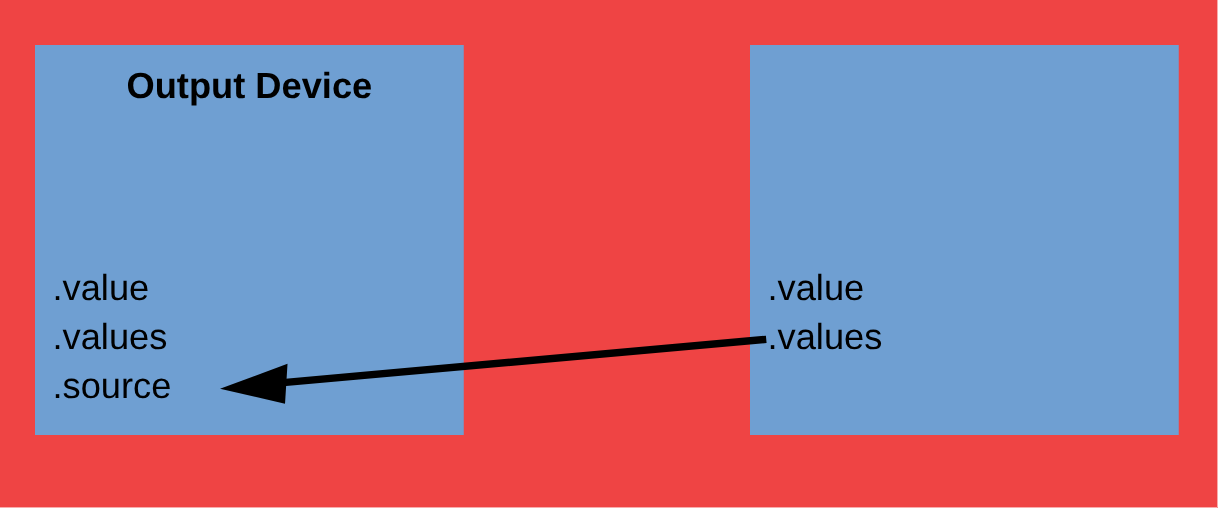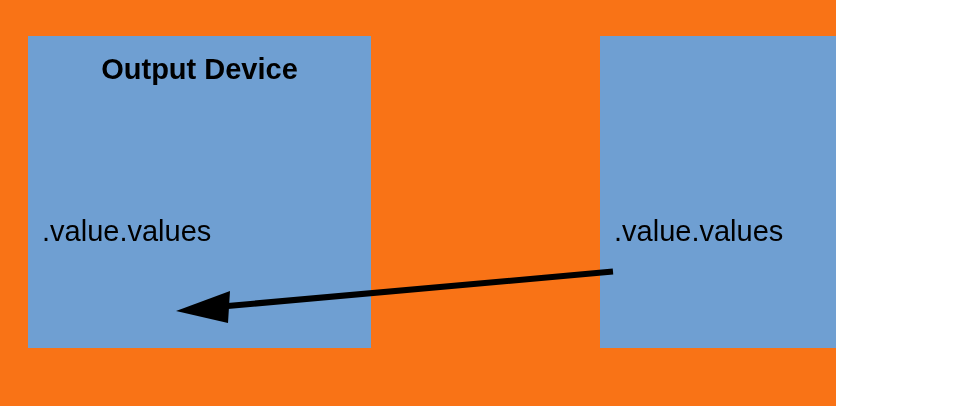--- a/index.html
+++ b/index.html
@@ -5,23 +5,23 @@
   html, body {
     margin: 0;
     padding: 0;
     background: #ffffff;
   }
   body {
     font-family: "Liberation Sans", sans-serif;
   }
   #canvas {
     position: relative;
-    width: 836px;
+    width: 974px;
     height: 406px;
-    background: #f97316;
+    background: #ef4444;
     overflow: hidden;
   }
   .device-box {
     position: absolute;
     background: #6f9fd2;
     box-sizing: border-box;
   }
   #output-device-box {
     left: 28px;
     top: 36px;
@@ -44,20 +44,21 @@
     font-weight: bold;
     color: #000000;
     line-height: 34px;
     letter-spacing: 0px;
   }
   .prop-list {
     position: absolute;
     left: 14px;
     top: 176px;
     display: flex;
+    flex-direction: column;
   }
   .prop-item {
     font-size: 29px;
     font-weight: normal;
     color: #000000;
     line-height: 39px;
     white-space: pre;
   }
   #arrow-layer {
     position: absolute;
@@ -71,20 +72,21 @@
 </head>
 <body>
 
 <div id="canvas">
 
   <div class="device-box" id="output-device-box">
     <div class="device-title">Output Device</div>
     <div class="prop-list">
       <span class="prop-item">.value</span>
       <span class="prop-item">.values</span>
+      <span class="prop-item">.source</span>
     </div>
   </div>
 
   <div class="device-box" id="input-device-box">
     <div class="prop-list">
       <span class="prop-item">.value</span>
       <span class="prop-item">.values</span>
     </div>
   </div>
 

